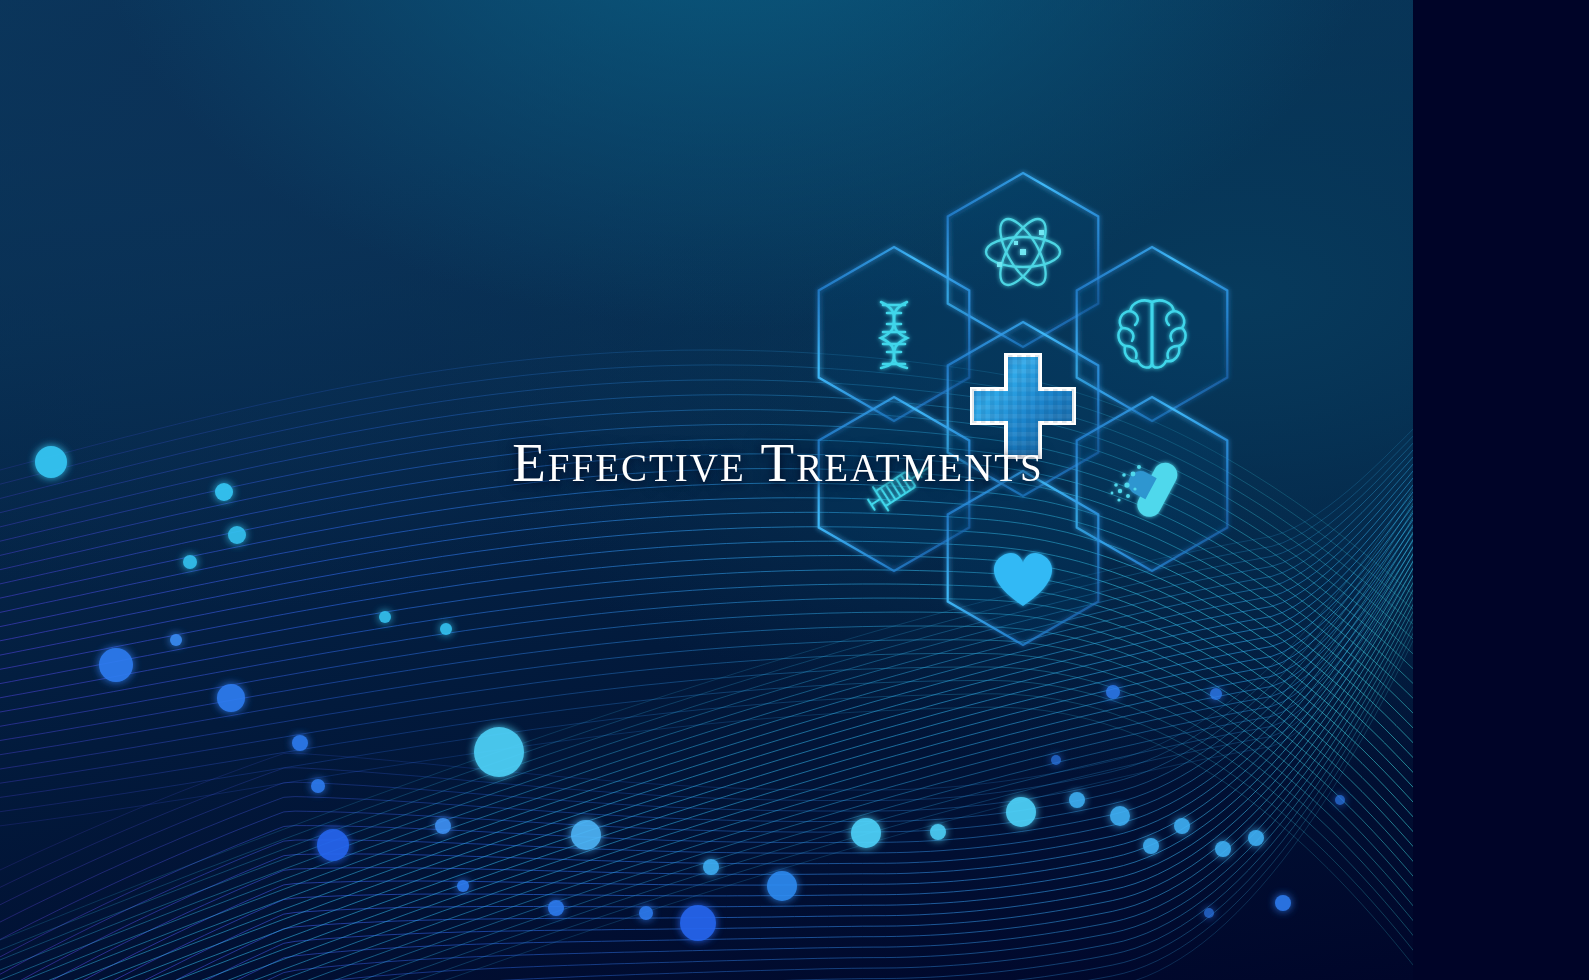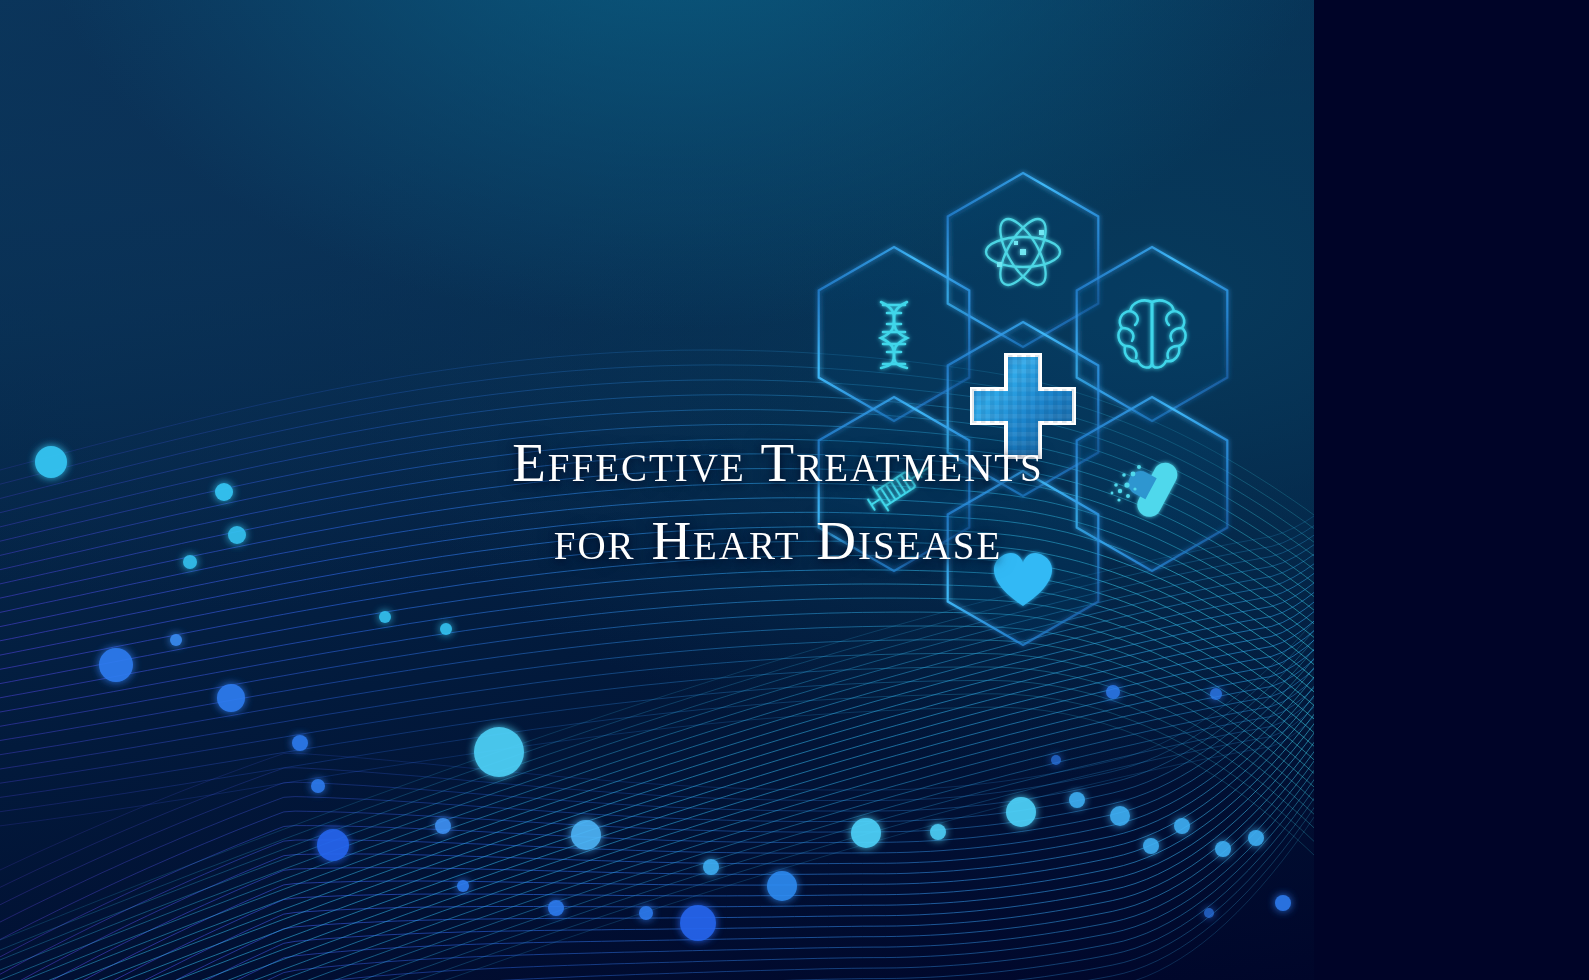--- a/index.html
+++ b/index.html
@@ -2,21 +2,21 @@
 <html><head>
 <meta charset="utf-8">
 <style>
   html, body {
     margin: 0;
     padding: 0;
     background: #000428;
   }
   #stage {
     position: relative;
-    width: 1314px;
+    width: 1413px;
     height: 980px;
     overflow: hidden;
     font-family: "Liberation Serif", serif;
     background:
       radial-gradient(ellipse 900px 620px at 52% -12%, #0a5b80 0%, rgba(10,91,128,0) 72%),
       radial-gradient(ellipse 1100px 780px at 18% 8%, #0b3258 0%, rgba(11,50,88,0) 68%),
       radial-gradient(ellipse 1200px 700px at 88% 30%, #073a5c 0%, rgba(7,58,92,0) 70%),
       linear-gradient(170deg, #0a3b60 0%, #072e51 28%, #021a3c 62%, #00062a 100%);
   }
   #bg-layer, #hex-layer {
@@ -325,16 +325,15 @@
     </g>
 
     <g filter="url(#iconGlow)" transform="translate(1023,578)">
       <path d="M0,28 C -34,6 -34,-14 -21,-22 C -10,-29 -2,-22 0,-15
                C 2,-22 10,-29 21,-22 C 34,-14 34,6 0,28 Z" fill="#33b9f5"></path>
     </g>
   </svg>
 
   <div id="title-block">
     <span class="title-line">Effective Treatments</span>
-    <span class="title-line">for Heart Disease</span>
   </div>
 
 </div>
 
 </body></html>

